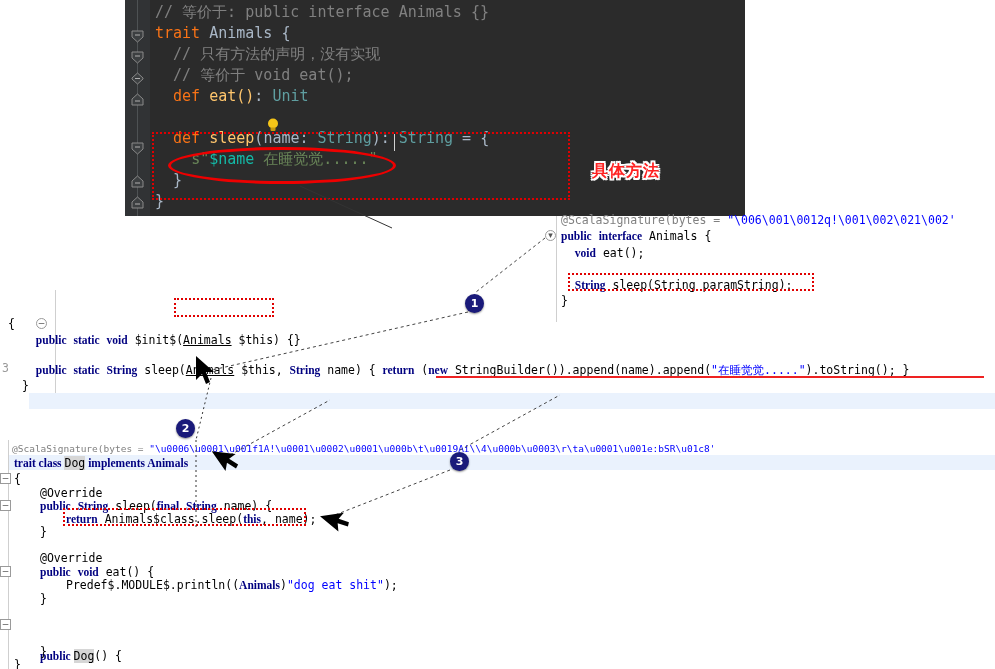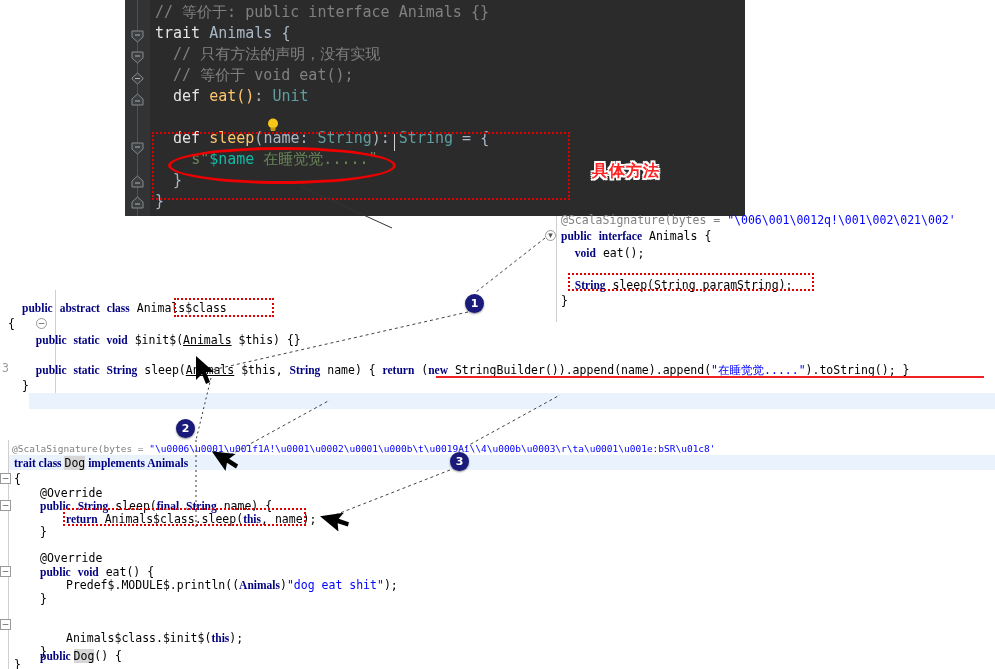--- a/index.html
+++ b/index.html
@@ -32,21 +32,21 @@
     background: #4e5254;
   }
   .scala-code {
     position: absolute; left: 30px; top: 2px;
     white-space: pre;
     font-family: "DejaVu Sans Mono", monospace;
     font-size: 15px;
     line-height: 21px;
   }
   .scala-code .cmt  { color: #808080; }
-  .scala-code .kw   { color: #e5e5e5; }
+  .scala-code .kw   { color: #f97316; }
   .scala-code .cls  { color: #a9b7c6; }
   .scala-code .typ  { color: #5f9ea0; }
   .scala-code .mth  { color: #ffc66d; }
   .scala-code .str  { color: #6a8759; }
   .scala-code .var  { color: #14b8a6; }
   .scala-code .plain{ color: #a9b7c6; }
   .fold-arrow {
     position:absolute; left:6px; width:13px; height:13px;
   }
   .bulb {
@@ -222,21 +222,20 @@
 <span class="kw">public</span> <span class="kw">interface</span> <span class="ident">Animals</span> {
   <span class="kw">void</span> <span class="ident">eat();</span>
 
   <span class="kw">String</span> <span class="ident">sleep(String paramString);</span>
 }</div>
 
   <div class="vline" style="left:55px; top:290px; height:108px;"></div>
   <div class="gutter-num" style="left:2px; top:361px;">3</div>
   <div class="fold-circ" style="left:36px; top:318px;">−</div>
 
-  <div class="java-panel" style="left:22px; top:300px;"><span class="kw">public</span> <span class="kw">abstract</span> <span class="kw">class</span> <span class="ident">Animals$class</span></div>
   <div class="java-panel" style="left:8px; top:316px;">{</div>
   <div class="java-panel" style="left:22px; top:332px;">  <span class="kw">public</span> <span class="kw">static</span> <span class="kw">void</span> $init$(<span class="link">Animals</span> $this) {}</div>
   <div class="java-panel" style="left:22px; top:362px;">  <span class="kw">public</span> <span class="kw">static</span> <span class="kw">String</span> sleep(<span class="link">Animals</span> $this, <span class="kw">String</span> name) { <span class="kw">return</span> (<span class="kw">new</span> StringBuilder()).append(name).append(<span class="str">"在睡觉觉....."</span>).toString(); }</div>
   <div class="java-panel" style="left:22px; top:378px;">}</div>
 
   <div class="redline" style="left:436px; top:376px; width:548px;"></div>
 
   <div class="caretline" style="left:29px; top:393px; width:966px; height:16px;"></div>
 
   <div class="vline" style="left:8px; top:440px; height:229px;"></div>
@@ -256,21 +255,20 @@
   <div class="java-panel" style="left:40px; top:524px;">}</div>
 
   <div class="java-panel" style="left:40px; top:550px;">@Override</div>
   <div class="java-panel" style="left:40px; top:564px;"><span class="kw">public</span> <span class="kw">void</span> eat() {</div>
   <div class="fold-w" style="left:0px; top:566px;">−</div>
   <div class="java-panel" style="left:66px; top:577px;">Predef$.MODULE$.println((<span class="kw">Animals</span>)<span class="str">"dog eat shit"</span>);</div>
   <div class="java-panel" style="left:40px; top:591px;">}</div>
 
   <div class="java-panel" style="left:40px; top:648px;"><span class="kw">public </span><span class="ident hl">Dog</span><span class="ident">() {</span></div>
   <div class="fold-w" style="left:0px; top:619px;">−</div>
-  <div class="java-panel" style="left:66px; top:630px;">Animals$class.$init$(<span class="kw">this</span>);</div>
   <div class="java-panel" style="left:40px; top:644px;">}</div>
   <div class="java-panel" style="left:14px; top:657px;">}</div>
 
   <div class="dashbox" style="left:152px; top:132px; width:418px; height:68px;"></div>
 
   <div class="ellipse" style="left:168px; top:147px; width:228px; height:37px;"></div>
 
   <div class="cn-label" style="left:592px; top:161px;">具体方法</div>
 
   <div class="dashbox" style="left:568px; top:273px; width:246px; height:18px;"></div>

